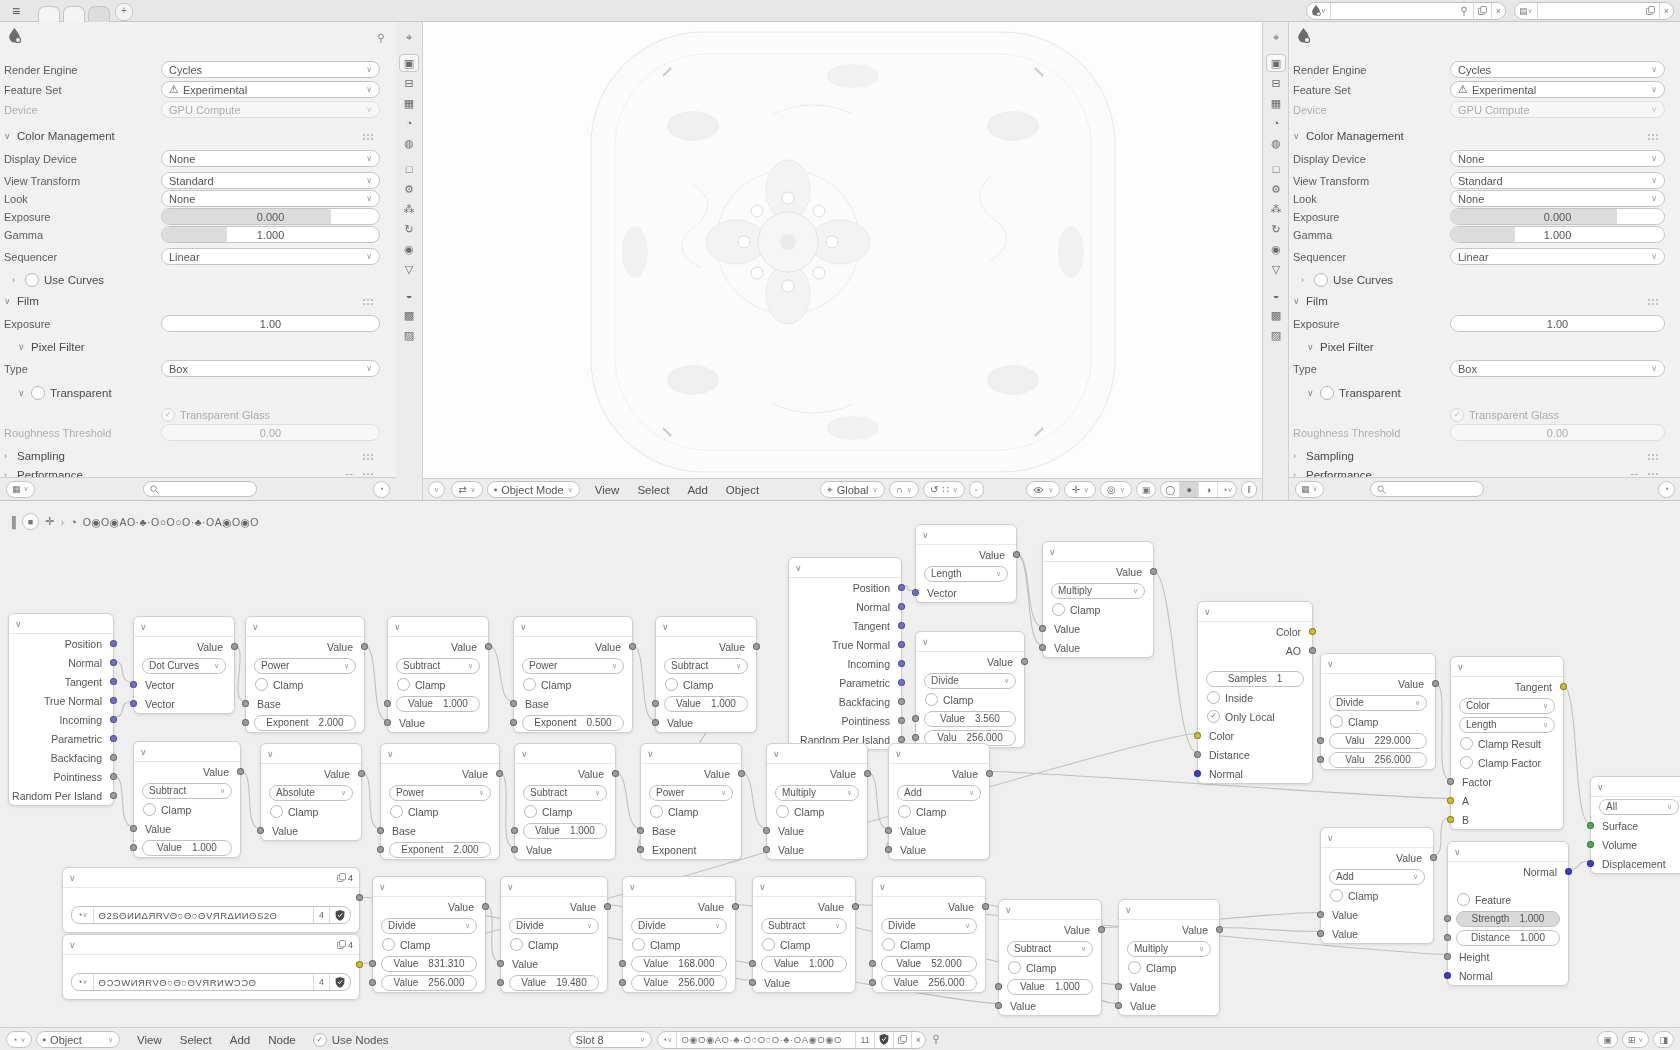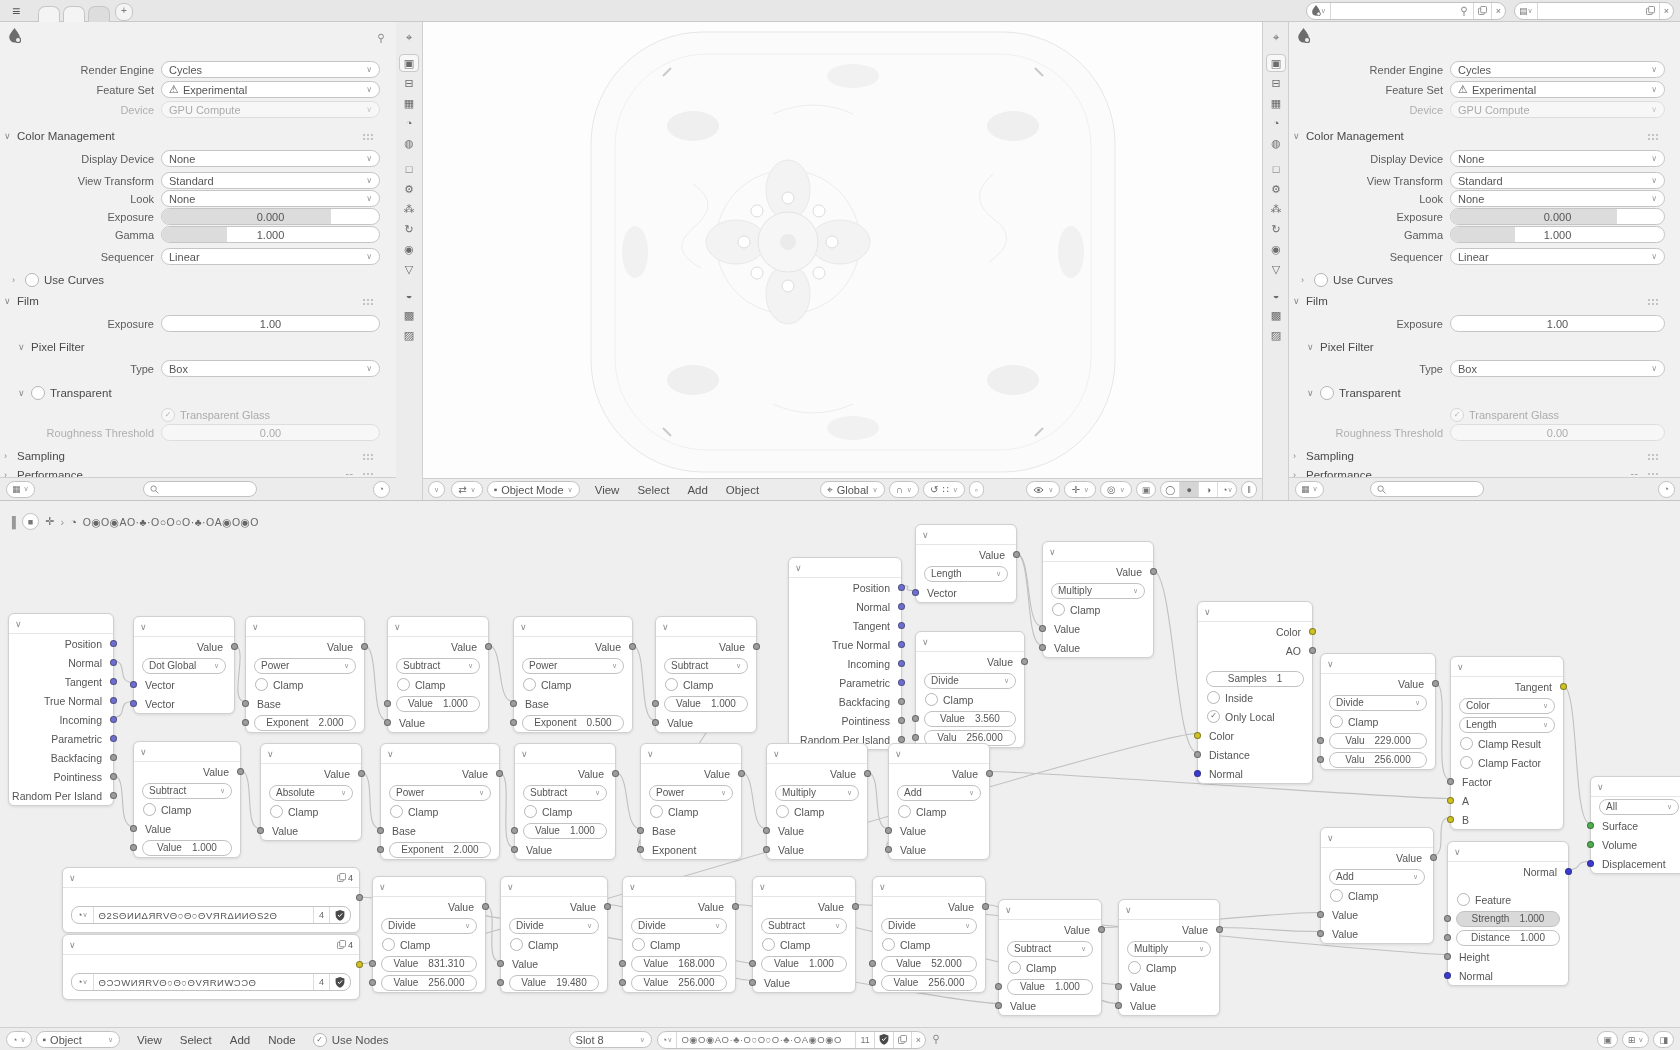--- a/index.html
+++ b/index.html
@@ -26,21 +26,21 @@
   #props-left{left:0;width:396px;border-right:1px solid #cfcfcf}
   #props-right{left:1288px;width:392px;border-left:1px solid #cfcfcf}
   .tabstrip{top:22px;width:26px;height:478px;background:#ececec}
   #strip-left{left:396px;border-right:1px solid #cfcfcf}
   #strip-right{left:1262px;border-left:1px solid #cfcfcf;border-right:1px solid #cfcfcf}
   .stripicon{width:20px;height:18px;margin:2px auto 0;border-radius:4px;display:flex;align-items:center;
              justify-content:center;font-size:11px;color:#6b6b6b}
   .stripicon.active{background:#f7f7f7;border:1px solid #c9c9c9;box-sizing:border-box}
   
   .prow{display:flex;align-items:center;position:relative}
-  .plabel{width:150px;text-align:right;font-size:11px;color:#5c5c5c;padding-right:7px;flex:none;white-space:nowrap}
+  .plabel{width:150px;font-size:11px;color:#5c5c5c;padding-right:7px;flex:none;white-space:nowrap}
   .pfield{flex:1;height:15px;border:1px solid #c5c5c5;border-radius:9px;background:#fff;display:flex;
           align-items:center;padding:0 7px;font-size:11px;color:#555;position:relative;overflow:hidden}
   .pfield .chev{margin-left:auto;font-size:8px;color:#999}
   .pfill{position:absolute;left:0;top:0;bottom:0;background:#dcdcdc}
   .pcenter{flex:1;text-align:center;z-index:1}
   .disabled{opacity:.45}
   .psection{display:flex;align-items:center;font-size:11.5px;color:#4a4a4a;gap:5px}
   .schev{font-size:9px;color:#888;width:8px;display:inline-block}
   .gripdots{margin-left:auto;margin-right:6px;width:12px;height:7px;
             background:radial-gradient(circle,#c3c3c3 0.8px,transparent 1px);background-size:4px 4px}
@@ -717,21 +717,21 @@
         <div class="node" style="left: 133px; top: 115px; width: 100px;">
           <div class="nhead">
             <span>∨</span>
           </div>
           <div class="nrow">
             <span class="nout">Value</span>
             <span class="sock" style="right:-4px;top:6px;background:#9d9d9d"></span>
           </div>
           <div class="nrow">
             <span class="ndd">
-              <span>Dot Global</span>
+              <span>Dot Curves</span>
               <span class="tinychev">∨</span>
             </span>
           </div>
           <div class="nrow">
             <span class="sock" style="left:-4px;top:6px;background:#6e6ed0"></span>
             <span class="nin">Vector</span>
           </div>
           <div class="nrow">
             <span class="sock" style="left:-4px;top:6px;background:#6e6ed0"></span>
             <span class="nin">Vector</span>

